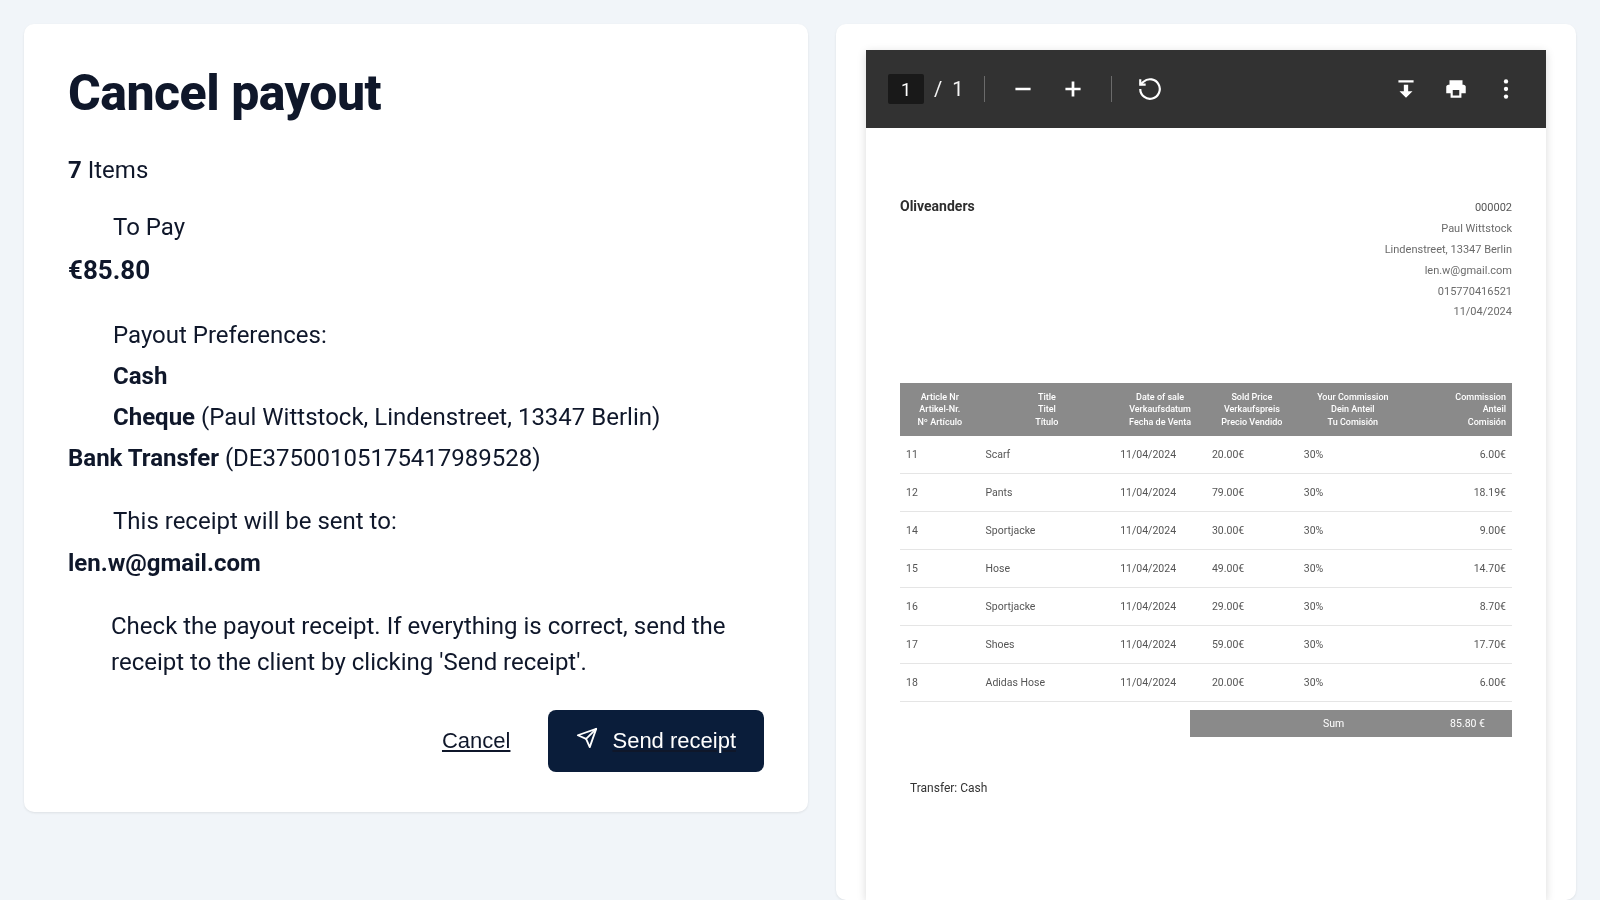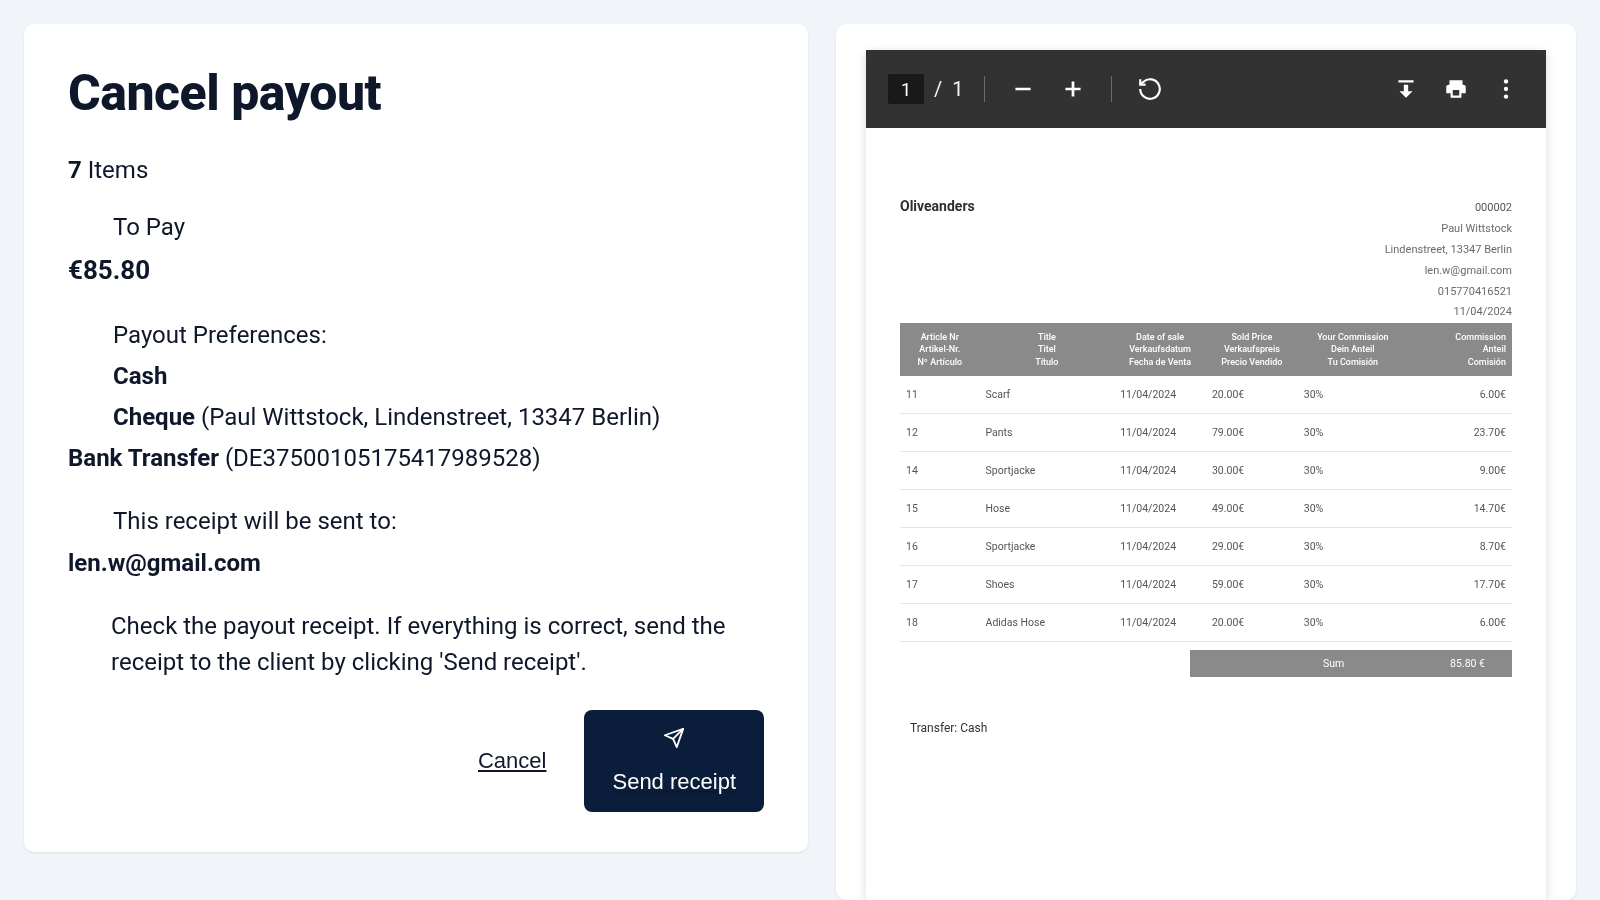--- a/index.html
+++ b/index.html
@@ -57,21 +57,20 @@
     color: #fff;
     border: none;
     border-radius: 8px;
     font-size: 22px;
     font-weight: 500;
     padding: 17px 28px;
     display: inline-flex;
     align-items: center;
     gap: 14px;
     cursor: pointer;
-    flex-direction: column;
   }
   .icon-send { width: 22px; height: 22px; }
 
   
   .preview {
     flex: 1;
     background: #fff;
     border-radius: 10px;
     box-shadow: 0 1px 3px rgba(0,0,0,0.06), 0 1px 2px rgba(0,0,0,0.03);
     padding: 26px 30px 0 30px;
@@ -116,21 +115,21 @@
   .pdf-page {
     background:#fff;
     width: 100%;
     max-width: 680px;
     padding: 70px 34px 0 34px;
     font-size: 11px;
     color:#2e2e2e;
     box-shadow: 0 0 8px rgba(0,0,0,0.3);
     position:relative;
   }
-  .doc-header { display:flex; justify-content:space-between; }
+  .doc-header { display:flex; justify-content:space-between; margin-bottom: 60px; }
   .doc-brand { font-weight:700; font-size:14px; letter-spacing:0px; }
   .doc-meta { text-align:right; font-size:11px; line-height:1.9; color:#6b6b6b; }
   .doc-id { font-size:11px; color:#555; }
 
   table.receipt { width:100%; border-collapse:collapse; font-size:10.5px; }
   table.receipt thead th {
     background:#8a8a8a; color:#fff; font-weight:500; text-align:center; padding:8px 6px; font-size:9px; line-height:1.35;
   }
   table.receipt thead th:last-child,
   table.receipt tbody td:last-child { text-align:right; }
@@ -276,21 +275,21 @@
                   <td>20.00€</td>
                   <td>30%</td>
                   <td>6.00€</td>
                 </tr>
                 <tr>
                   <td>12</td>
                   <td>Pants</td>
                   <td>11/04/2024</td>
                   <td>79.00€</td>
                   <td>30%</td>
-                  <td>23.70€</td>
+                  <td>18.19€</td>
                 </tr>
                 <tr>
                   <td>14</td>
                   <td>Sportjacke</td>
                   <td>11/04/2024</td>
                   <td>30.00€</td>
                   <td>30%</td>
                   <td>9.00€</td>
                 </tr>
                 <tr>

